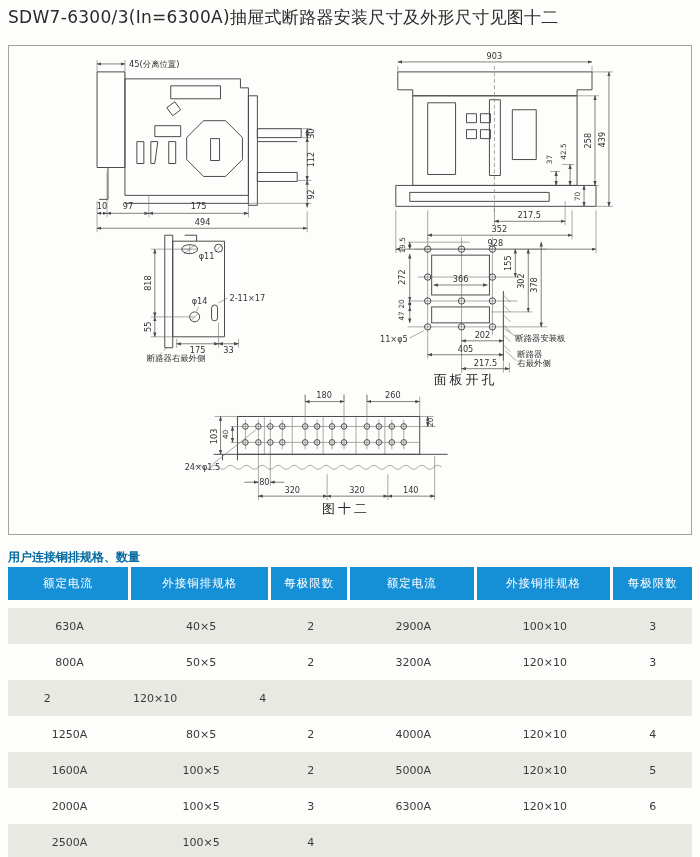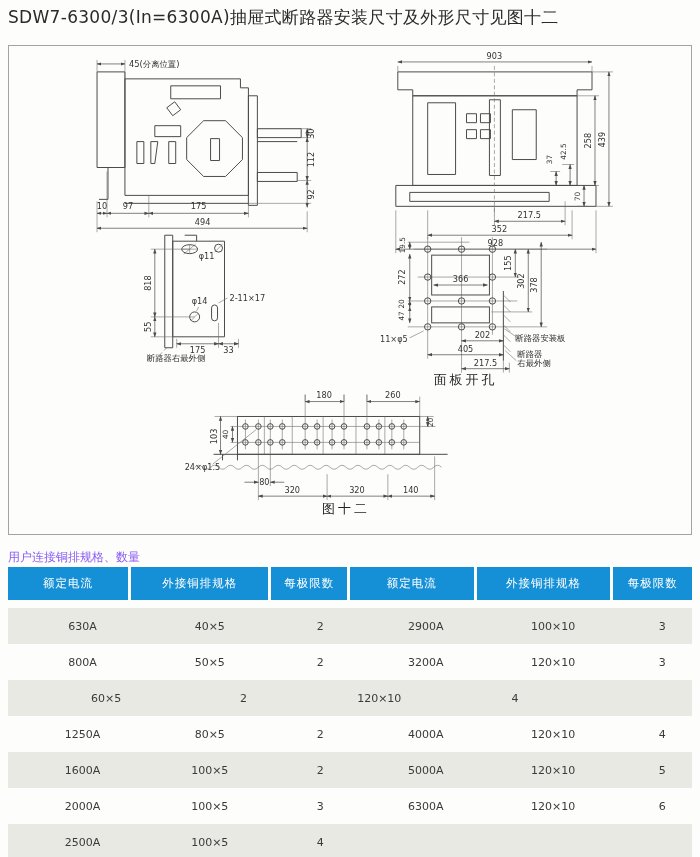--- a/index.html
+++ b/index.html
@@ -12,29 +12,29 @@
   
   .s{fill:none;stroke:#4b4b4b;stroke-width:1;}
   .t{fill:none;stroke:#707070;stroke-width:.6;}
   .d{fill:none;stroke:#4b4b4b;stroke-width:.7;}
   .dash{stroke-dasharray:4 2.5;}
   .lb{font-size:8.2px;fill:#333;}
   .lbs{font-size:7.3px;fill:#333;}
   .cn{font-size:8.4px;fill:#333;}
   .cap{font-size:13px;fill:#222;letter-spacing:3px;}
   
-  .tbl-heading{position:absolute;left:8px;top:549px;font-size:12px;font-weight:normal;color:#8b5cf6;}
+  .tbl-heading{position:absolute;left:8px;top:549px;font-size:12px;font-weight:bold;color:#0369a1;}
   .tbl{position:absolute;left:8px;top:567px;width:684px;}
   .thead{display:flex;height:33px;margin-bottom:8px;}
   .th{background:#1590d7;color:#fff;font-size:11.5px;display:flex;align-items:center;
       justify-content:center;box-sizing:border-box;border-right:3px solid #fdfdfb;letter-spacing:1px;}
   .th:last-child{border-right:none;}
   .trow{display:flex;height:36px;}
   .trow.shade{background:#e9e9e3;}
-  .td{font-size:11px;color:#3a3a3a;display:flex;align-items:center;justify-content:center;box-sizing:border-box;margin-left:28px;}
+  .td{font-size:11px;color:#3a3a3a;display:flex;align-items:center;justify-content:center;box-sizing:border-box;}
   .c1{width:18%;} .c2{width:20.5%;} .c3{width:11.5%;} .c4{width:18.5%;} .c5{width:20%;} .c6{width:11.5%;}
 </style>
 </head>
 <body>
 
 <div class="doc-title">SDW7-6300/3(In=6300A)抽屉式断路器安装尺寸及外形尺寸见图十二</div>
 
 <div class="figure-box">
 <svg width="682" height="488" viewBox="0 0 684 490">
   <defs>
@@ -258,21 +258,20 @@
   </div>
   <div class="trow">
     <div class="td c1">800A</div>
     <div class="td c2">50×5</div>
     <div class="td c3">2</div>
     <div class="td c4">3200A</div>
     <div class="td c5">120×10</div>
     <div class="td c6">3</div>
   </div>
   <div class="trow shade">
-    <div class="td c2">60×5</div>
     <div class="td c3">2</div>
     <div class="td c5">120×10</div>
     <div class="td c6">4</div>
   </div>
   <div class="trow">
     <div class="td c1">1250A</div>
     <div class="td c2">80×5</div>
     <div class="td c3">2</div>
     <div class="td c4">4000A</div>
     <div class="td c5">120×10</div>

